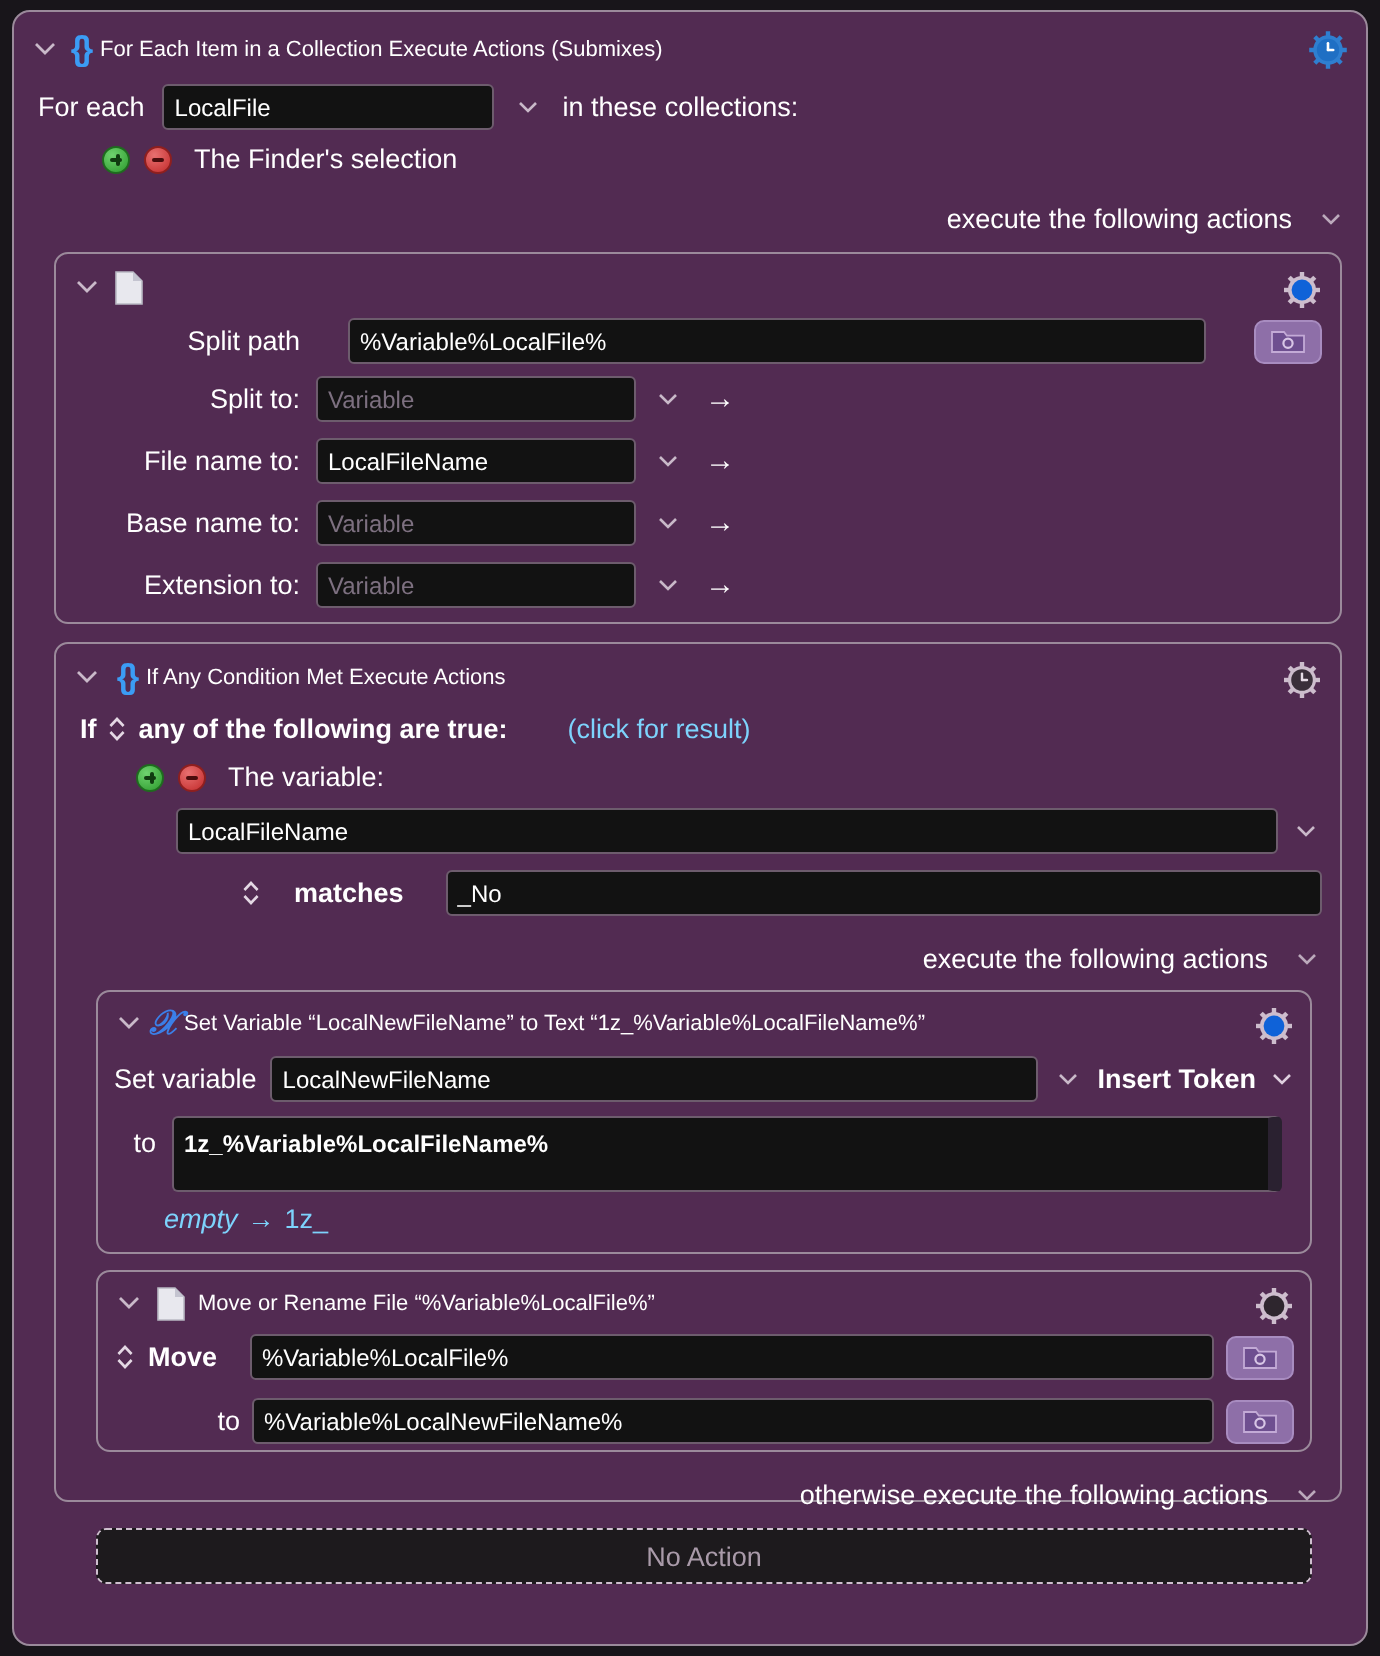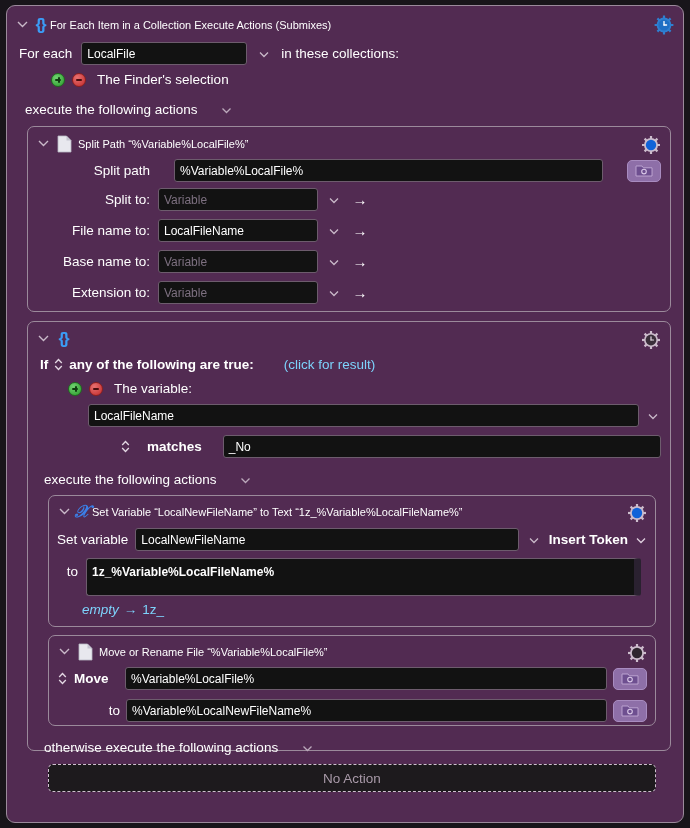--- a/index.html
+++ b/index.html
@@ -109,21 +109,21 @@
   .no-action {
     border:1px dashed #cfc0cf;
     border-radius:5px;
     background:#1d1a1d;
     height:28px;
     display:flex; align-items:center; justify-content:center;
     color:#a99aa9; font-size:13.5px;
   }
 
   
-  .sect { display:flex; align-items:center; gap:21px; }
+  .sect { display:flex; align-items:center; gap:11px;justify-content:flex-end; }
   .sect .lbl { font-size:13.5px; }
 </style>
 </head>
 <body>
 
 <div class="outer-frame">
 
   <div class="row title-row" style="padding-top:9px;">
     <span class="disc">
       <svg width="11" height="8" viewBox="0 0 11 8">
@@ -188,21 +188,20 @@
         <svg width="11" height="8" viewBox="0 0 11 8">
             <path d="M1 2 L5.5 6.5 L10 2" fill="none" stroke="#c9b9c9" stroke-width="1.4"></path>
           </svg>
       </span>
       <span class="ic ic-doc" style="margin:0 6px 0 5px;">
         <svg width="15" height="18" viewBox="0 0 15 18">
           <path d="M1 1 H9.5 L14 5.5 V17 H1 Z" fill="#e8e8ee" stroke="#b9b9c4" stroke-width="0.8"></path>
           <path d="M9.5 1 L9.5 5.5 L14 5.5 Z" fill="#c4c4d0"></path>
         </svg>
       </span>
-      <span class="title-text">Split Path “%Variable%LocalFile%”</span>
       <span class="gear">
         <svg width="22" height="22" viewBox="0 0 22 22">
           <g stroke="#cdbdcd" stroke-width="2.2">
             <line x1="11" y1="2" x2="11" y2="5"></line>
               <line x1="11" y1="17" x2="11" y2="20"></line>
             <line x1="2" y1="11" x2="5" y2="11"></line>
               <line x1="17" y1="11" x2="20" y2="11"></line>
             <line x1="4.6" y1="4.6" x2="6.7" y2="6.7"></line>
               <line x1="15.3" y1="15.3" x2="17.4" y2="17.4"></line>
             <line x1="17.4" y1="4.6" x2="15.3" y2="6.7"></line>
@@ -270,20 +269,21 @@
   </div>
 
   <div class="act-box" style="margin:9px 12px 0 20px; height:430px;">
     <div class="row title-row" style="padding-top:7px;">
       <span class="disc">
         <svg width="11" height="8" viewBox="0 0 11 8">
             <path d="M1 2 L5.5 6.5 L10 2" fill="none" stroke="#c9b9c9" stroke-width="1.4"></path>
           </svg>
       </span>
       <span class="ic ic-braces" style="margin-left:2px;">{}</span>
+      <span class="title-text">If Any Condition Met Execute Actions</span>
       <span class="gear">
         <svg width="22" height="22" viewBox="0 0 22 22">
           <g stroke="#cdbdcd" stroke-width="2.2">
             <line x1="11" y1="2" x2="11" y2="5"></line>
               <line x1="11" y1="17" x2="11" y2="20"></line>
             <line x1="2" y1="11" x2="5" y2="11"></line>
               <line x1="17" y1="11" x2="20" y2="11"></line>
             <line x1="4.6" y1="4.6" x2="6.7" y2="6.7"></line>
               <line x1="15.3" y1="15.3" x2="17.4" y2="17.4"></line>
             <line x1="17.4" y1="4.6" x2="15.3" y2="6.7"></line>

